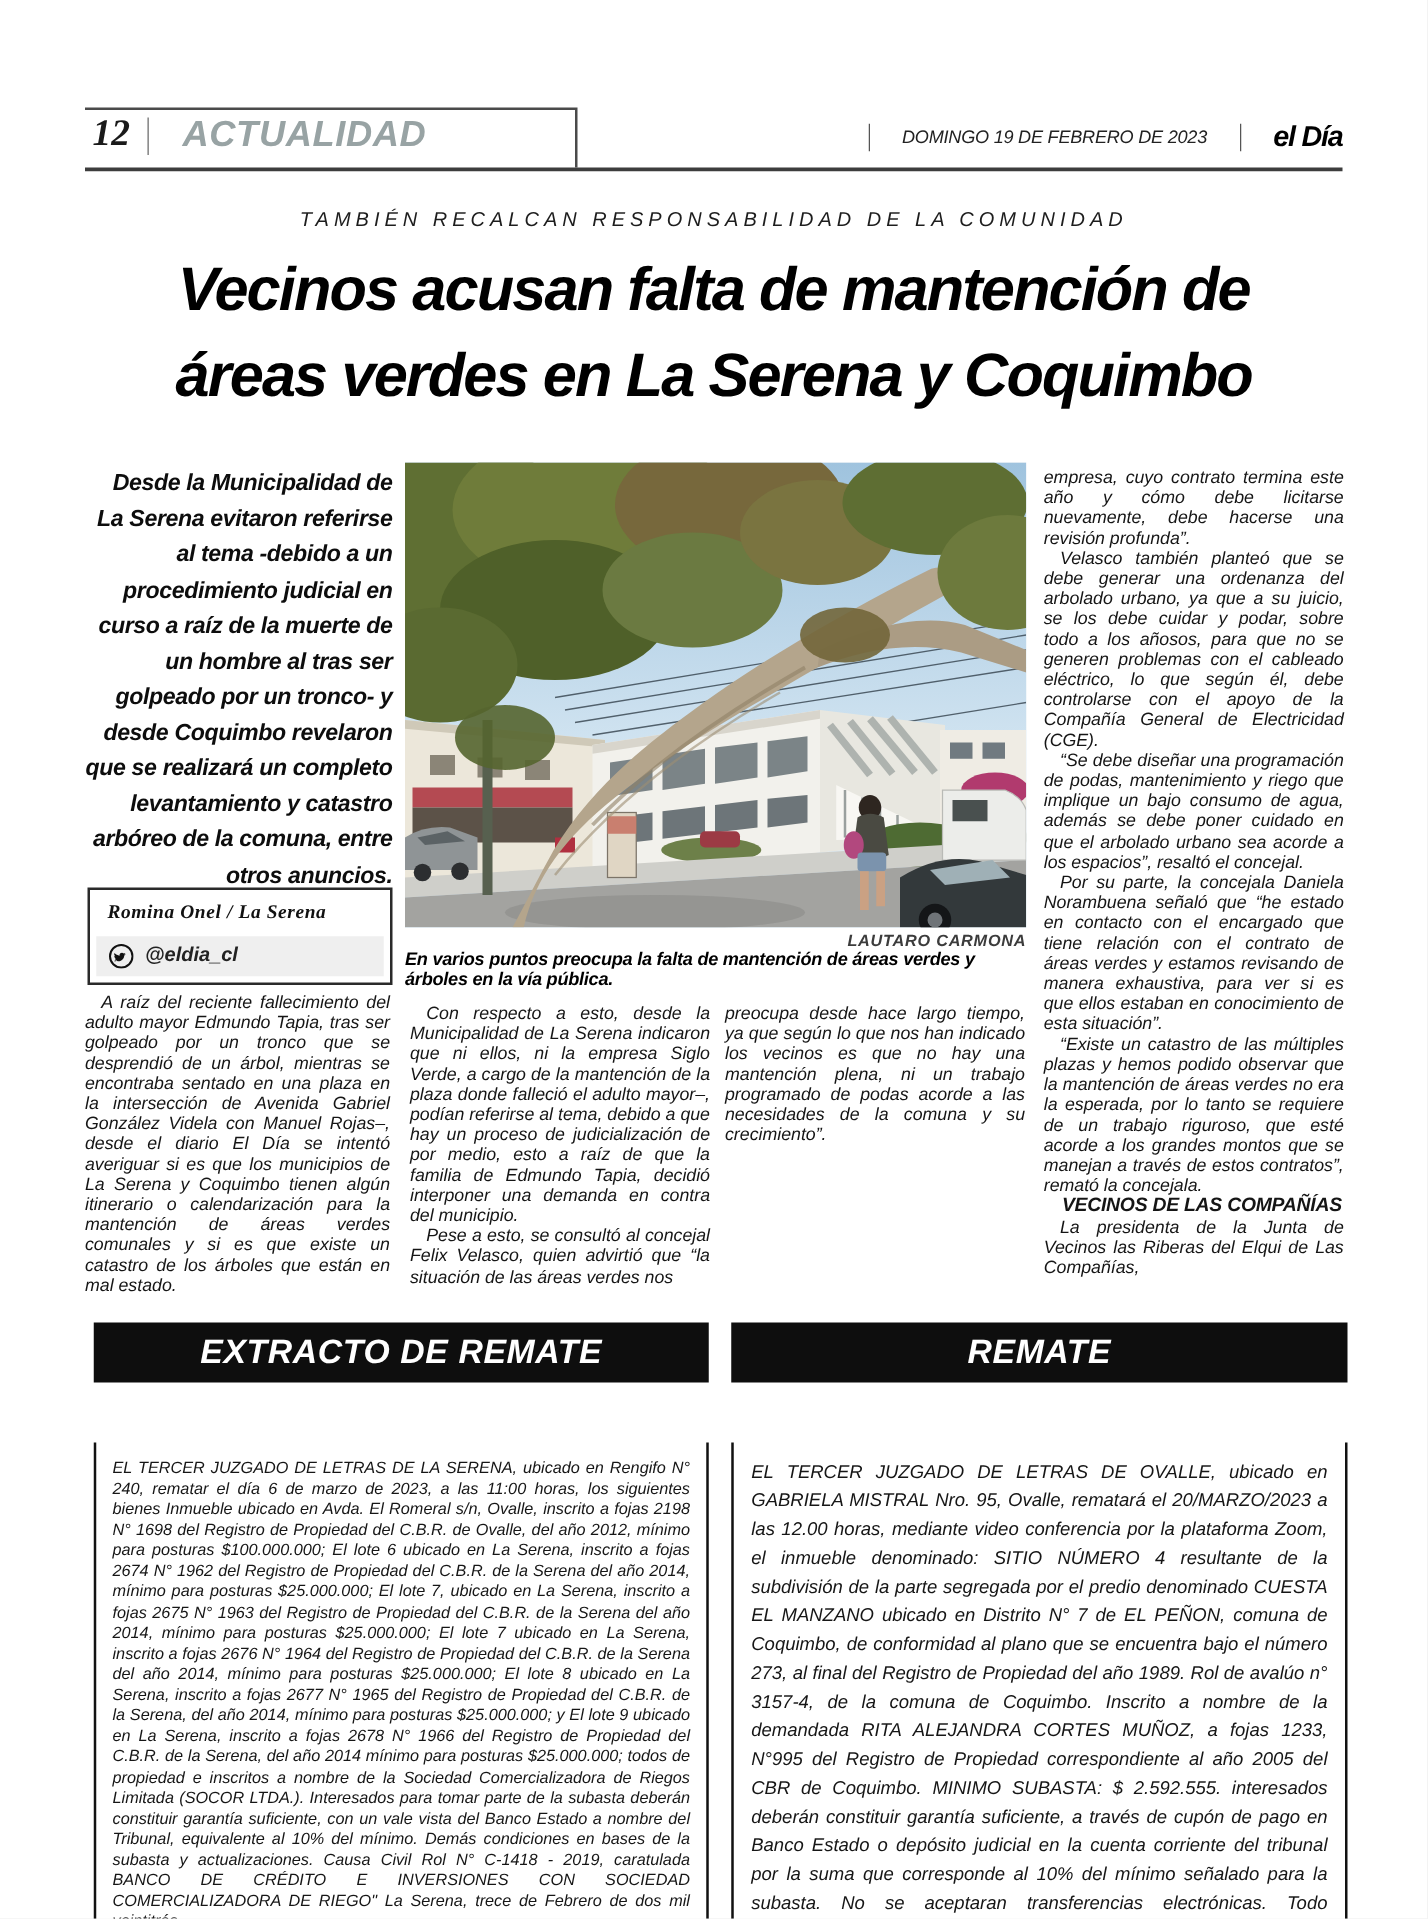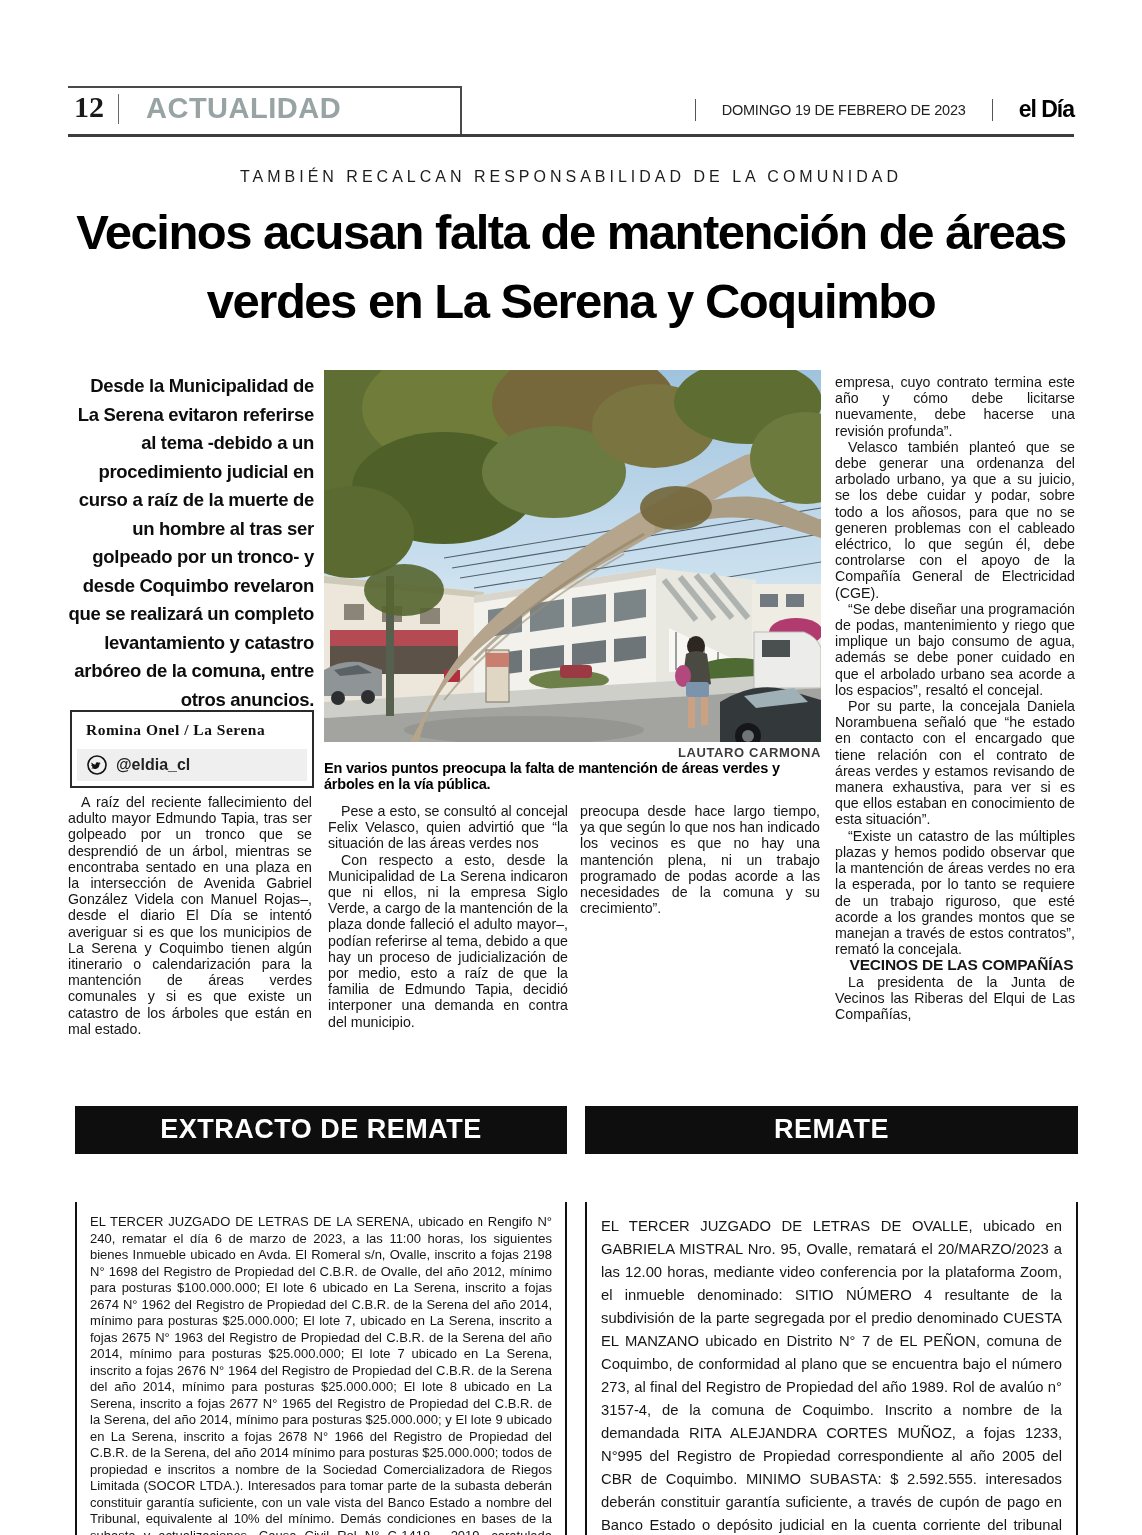--- a/index.html
+++ b/index.html
@@ -1,17 +1,17 @@
 <!DOCTYPE html>
 <html><head>
 <meta charset="utf-8">
 <style>
   html,body{margin:0;padding:0;background:#e9e9e9;}
   .page{position:relative;width:1142px;height:1535px;margin:0 auto;background:#ffffff;
-        font-family:"Liberation Sans",sans-serif;color:#111;overflow:hidden;}
+        font-family:"Liberation Sans",sans-serif;color:#111;overflow:hidden;font-style:italic;}
 
   
   .hdr-rule-top{position:absolute;left:68px;top:86px;width:392px;height:2px;background:#4a4a4a;}
   .hdr-rule-bottom{position:absolute;left:68px;top:134px;width:1006px;height:3px;background:#3d3d3d;}
   .hdr-vrule{position:absolute;left:460px;top:86px;width:2px;height:48px;background:#4a4a4a;}
   .page-number{position:absolute;left:74px;top:90px;font-family:"Liberation Serif",serif;
                font-weight:bold;font-size:30px;color:#1a1a1a;}
   .pn-divider{position:absolute;left:118px;top:94px;width:1px;height:30px;background:#6a6a6a;}
   .section-label{position:absolute;left:146px;top:92px;font-size:29px;font-weight:bold;
                  letter-spacing:0.5px;color:#98a3a4;}
@@ -57,21 +57,21 @@
   .col3{left:580px;top:803px;width:240px;}
   .col4{left:835px;top:374px;width:240px;}
   .subhead{font-weight:bold;font-size:15.5px;letter-spacing:-0.2px;margin:16px 0 10px 0;
            text-align:center;text-indent:0;}
 
   
   .notice{position:absolute;display:flex;flex-direction:column;}
   .notice-left{left:75px;top:1058px;width:492px;}
   .notice-right{left:585px;top:1058px;width:493px;}
   .notice-title{background:#0e0e0e;color:#fff;text-align:center;font-weight:bold;
-                font-size:27px;letter-spacing:0.5px;padding:8px 0 9px 0;margin-top:48px;}
+                font-size:27px;letter-spacing:0.5px;padding:8px 0 9px 0;}
   .notice-body{border:2.5px solid #111;border-top:none;background:#fff;text-align:justify;
                box-sizing:border-box;color:#161616;margin-top:48px;}
   .notice-body.small{font-size:13px;line-height:16.5px;padding:12px 13px 14px 13px;}
   .notice-body.large{font-size:14.8px;line-height:23px;padding:13px 14px 15px 14px;}
   .notice-sign{margin-top:5px;background:#0e0e0e;color:#fff;text-align:center;
                font-size:12.5px;font-weight:bold;line-height:18px;padding:3px 0 4px 0;}
 </style>
 </head>
 <body>
 
@@ -225,22 +225,22 @@
       </g>
     </svg>
   </div>
   <div class="photo-credit">LAUTARO CARMONA</div>
   <div class="photo-caption">En varios puntos preocupa la falta de mantención de áreas verdes y árboles en la vía pública.</div>
 
   <div class="bodycol col1">
     <p>A raíz del reciente fallecimiento del adulto mayor Edmundo Tapia, tras ser golpeado por un tronco que se desprendió de un árbol, mientras se encontraba sentado en una plaza en la intersección de Avenida Gabriel González Videla con Manuel Rojas–, desde el diario El Día se intentó averiguar si es que los municipios de La Serena y Coquimbo tienen algún itinerario o calendarización para la mantención de áreas verdes comunales y si es que existe un catastro de los árboles que están en mal estado.</p>
   </div>
   <div class="bodycol col2">
+    <p>Con respecto a esto, desde la Municipalidad de La Serena indicaron que ni ellos, ni la empresa Siglo Verde, a cargo de la mantención de la plaza donde falleció el adulto mayor–, podían referirse al tema, debido a que hay un proceso de judicialización de por medio, esto a raíz de que la familia de Edmundo Tapia, decidió interponer una demanda en contra del municipio.</p>
     <p>Pese a esto, se consultó al concejal Felix Velasco, quien advirtió que “la situación de las áreas verdes nos</p>
-    <p>Con respecto a esto, desde la Municipalidad de La Serena indicaron que ni ellos, ni la empresa Siglo Verde, a cargo de la mantención de la plaza donde falleció el adulto mayor–, podían referirse al tema, debido a que hay un proceso de judicialización de por medio, esto a raíz de que la familia de Edmundo Tapia, decidió interponer una demanda en contra del municipio.</p>
   </div>
   <div class="bodycol col3">
     <p class="cont">preocupa desde hace largo tiempo, ya que según lo que nos han indicado los vecinos es que no hay una mantención plena, ni un trabajo programado de podas acorde a las necesidades de la comuna y su crecimiento”.</p>
   </div>
   <div class="bodycol col4">
     <p class="cont">empresa, cuyo contrato termina este año y cómo debe licitarse nuevamente, debe hacerse una revisión profunda”.</p>
     <p>Velasco también planteó que se debe generar una ordenanza del arbolado urbano, ya que a su juicio, se los debe cuidar y podar, sobre todo a los añosos, para que no se generen problemas con el cableado eléctrico, lo que según él, debe controlarse con el apoyo de la Compañía General de Electricidad (CGE).</p>
     <p>“Se debe diseñar una programación de podas, mantenimiento y riego que implique un bajo consumo de agua, además se debe poner cuidado en que el arbolado urbano sea acorde a los espacios”, resaltó el concejal.</p>
     <p>Por su parte, la concejala Daniela Norambuena señaló que “he estado en contacto con el encargado que tiene relación con el contrato de áreas verdes y estamos revisando de manera exhaustiva, para ver si es que ellos estaban en conocimiento de esta situación”.</p>
     <p>“Existe un catastro de las múltiples plazas y hemos podido observar que la mantención de áreas verdes no era la esperada, por lo tanto se requiere de un trabajo riguroso, que esté acorde a los grandes montos que se manejan a través de estos contratos”, remató la concejala.</p>

